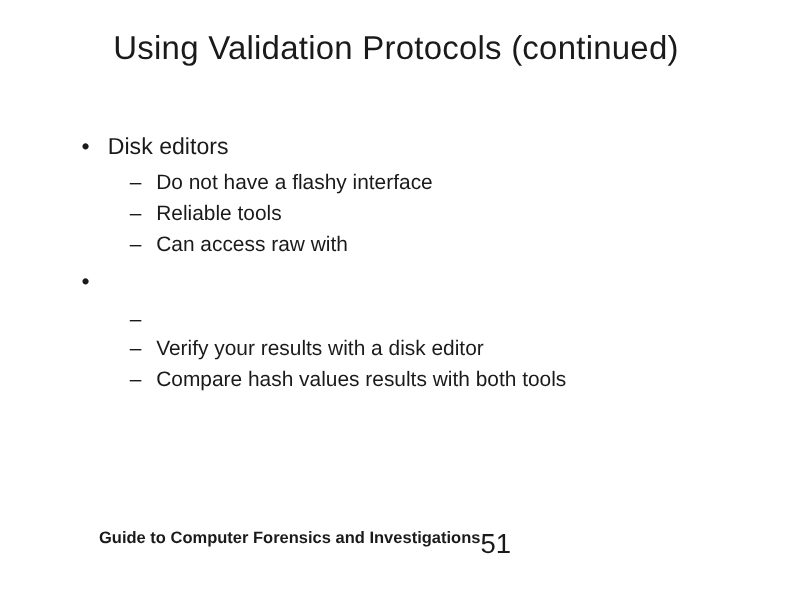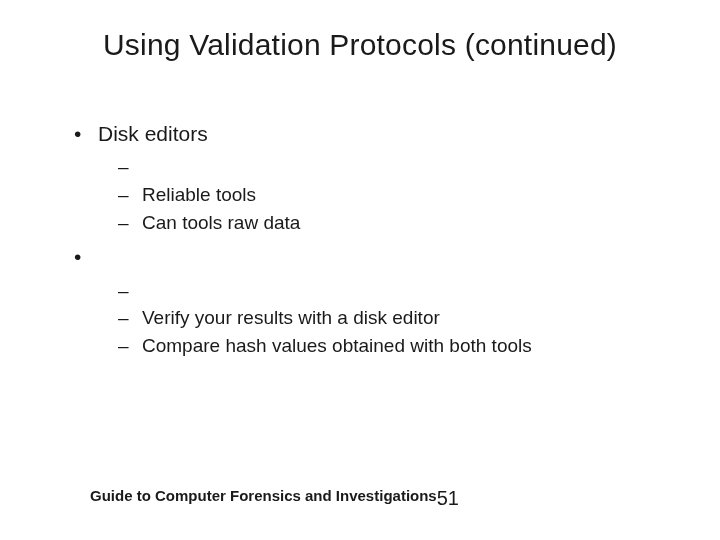--- a/index.html
+++ b/index.html
@@ -61,62 +61,63 @@
       left: 0;
       width: 100%;
       padding: 0 60px 0 90px;
       display: flex;
       justify-content: flex-start;
       font-size: 15px;
       font-weight: bold;
     }
     .page-num {
       font-weight: normal;
-      font-size: 20px;
+      font-size: 25px;
     }
   </style>
 </head>
 <body>
 
 <div class="slide">
   <h1 class="title">Using Validation Protocols (continued)</h1>
 
   <div class="content">
     <div class="section">
       <div class="bullet-l1">
         <span class="dot">•</span>
         <span>Disk editors</span>
       </div>
       <div class="bullet-l2">
         <span class="dash">–</span>
+        <span>Do not have a flashy interface</span>
       </div>
       <div class="bullet-l2">
         <span class="dash">–</span>
         <span>Reliable tools</span>
       </div>
       <div class="bullet-l2">
         <span class="dash">–</span>
-        <span>Can tools raw data</span>
+        <span>Can access raw with</span>
       </div>
     </div>
 
     <div class="section">
       <div class="bullet-l1">
         <span class="dot">•</span>
       </div>
       <div class="bullet-l2">
         <span class="dash">–</span>
       </div>
       <div class="bullet-l2">
         <span class="dash">–</span>
         <span>Verify your results with a disk editor</span>
       </div>
       <div class="bullet-l2">
         <span class="dash">–</span>
-        <span>Compare hash values obtained with both tools</span>
+        <span>Compare hash values results with both tools</span>
       </div>
     </div>
   </div>
 
   <div class="footer">
     <span>Guide to Computer Forensics and Investigations</span>
     <span class="page-num">51</span>
   </div>
 </div>
 

